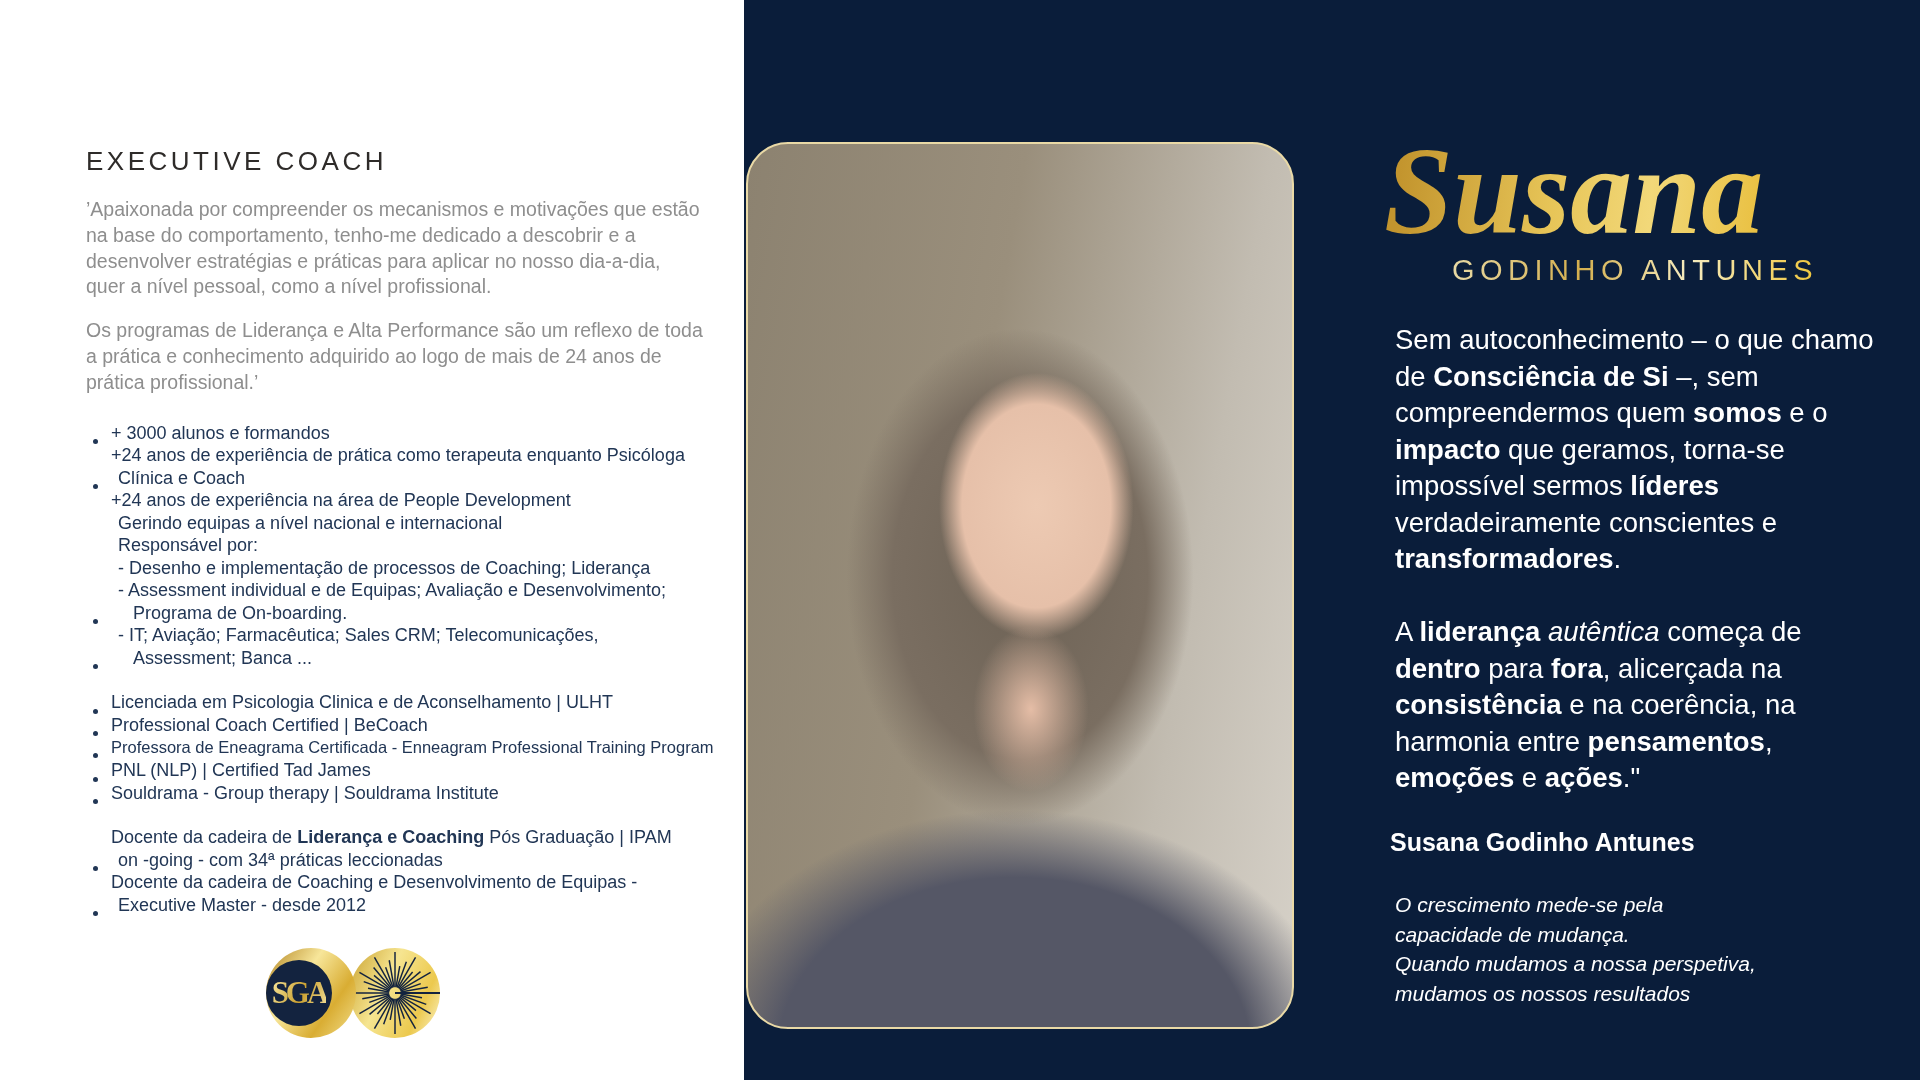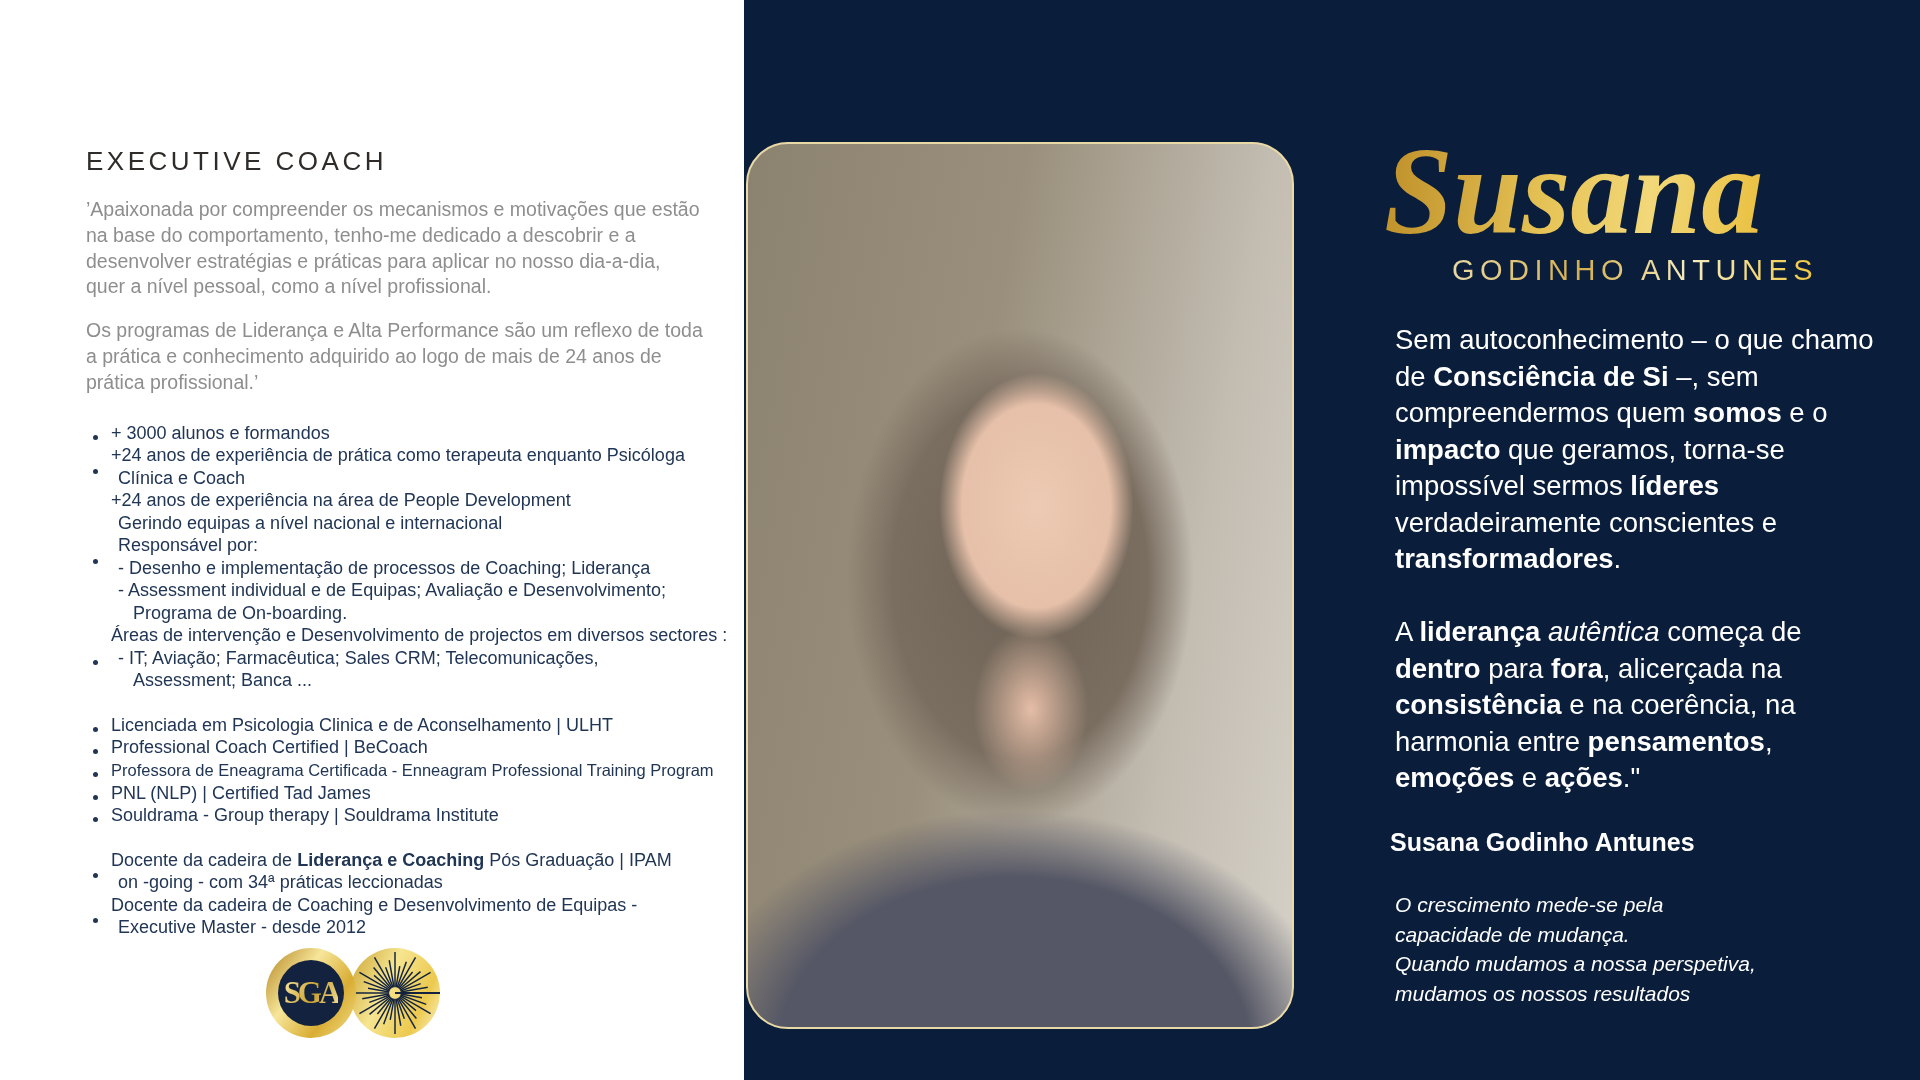--- a/index.html
+++ b/index.html
@@ -10,33 +10,33 @@
   
   .navy-panel{position:absolute;left:744px;top:0;width:1176px;height:1080px;background:#0a1d3a}
 
   
   .left-content{position:absolute;left:86px;top:146px;width:646px}
   .heading{font-size:26px;letter-spacing:3.5px;color:#2e2b29;font-weight:500}
   .intro{margin-top:20px;font-size:19.5px;line-height:25.8px;color:#8e8e8e;white-space:pre-line}
   .intro.second{margin-top:18px}
   .bullets{margin-top:26px;color:#213655;font-size:18px;line-height:22.5px}
   .bullets.gap2{margin-top:22px}
-  .bullet{display:flex;align-items:center}
+  .bullet{display:flex;align-items:flex-end}
   .dot{flex:0 0 auto;width:5px;height:5px;border-radius:50%;background:#213655;margin:9px 13px 0 7px}
   .bullet-content{flex:1;min-width:0}
   .rich-line{white-space:pre-wrap}
   .rich-line.cont{padding-left:7px}
   .bullet.small{font-size:16.5px;line-height:21px;padding:1px 0}
   .b{font-weight:700}
   .i{font-style:italic}
 
   
   .logo{position:absolute;left:266px;top:948px;width:180px;height:95px}
   .logo-circle{position:absolute;width:90px;height:90px;border-radius:50%}
-  .logo-left{left:0;top:0;z-index:2;background:linear-gradient(125deg,#b1821e 0%,#f7e69a 38%,#d9ad33 70%,#f3df8c 100%);display:flex;align-items:center;justify-content:center}
+  .logo-left{left:0;top:0;z-index:2;background:linear-gradient(125deg,#b1821e 0%,#f7e69a 38%,#d9ad33 70%,#f3df8c 100%);display:flex;align-items:center;}
   .logo-left-inner{width:66px;height:66px;border-radius:50%;background:#13233f;display:flex;align-items:center;justify-content:center}
   .monogram{font-family:"Liberation Serif",serif;font-size:31px;font-weight:700;letter-spacing:-3px;background:linear-gradient(115deg,#f1dc8d 10%,#caa030 55%,#f3e09a 100%);-webkit-background-clip:text;background-clip:text;color:transparent}
   .logo-right{left:84px;top:0;z-index:1;background:linear-gradient(115deg,#caa22f 0%,#f6e591 40%,#ecc94e 75%,#fdf7d2 100%);display:flex;align-items:center;justify-content:center}
   .sunburst{width:90px;height:90px;stroke:#13233f;stroke-width:1.5;overflow:visible}
 
   
   .photo-card{position:absolute;left:746px;top:142px;width:548px;height:887px;border-radius:42px;border:2px solid #e9d9a6;
     background:
       radial-gradient(135px 185px at 53% 41%, #edcab3 0%, #e6c0a9 55%, rgba(230,192,169,0) 72%),
       radial-gradient(80px 115px at 52% 64%, #e5bda6 0%, rgba(229,189,166,0) 72%),
@@ -96,21 +96,20 @@
             <div class="rich-line cont"><span>Gerindo equipas a nível nacional e internacional</span></div>
             <div class="rich-line cont"><span>Responsável por:</span></div>
             <div class="rich-line cont"><span>- Desenho e implementação de processos de Coaching; Liderança</span></div>
             <div class="rich-line cont"><span>- Assessment individual e de Equipas; Avaliação e Desenvolvimento;</span></div>
             <div class="rich-line cont"><span>   Programa de On-boarding.</span></div>
           </div>
         </div>
         <div class="bullet">
           <span class="dot"></span>
           <div class="bullet-content">
-            <div class="rich-line"><span>Áreas de intervenção e Desenvolvimento de projectos em diversos sectores :</span></div>
             <div class="rich-line cont"><span>- IT; Aviação; Farmacêutica; Sales CRM; Telecomunicações,</span></div>
             <div class="rich-line cont"><span>   Assessment; Banca ...</span></div>
           </div>
         </div>
       </div>
     <div class="bullets gap2">
         <div class="bullet">
           <span class="dot"></span>
           <div class="bullet-content">
             <div class="rich-line"><span>Licenciada em Psicologia Clinica e de Aconselhamento | ULHT</span></div>

